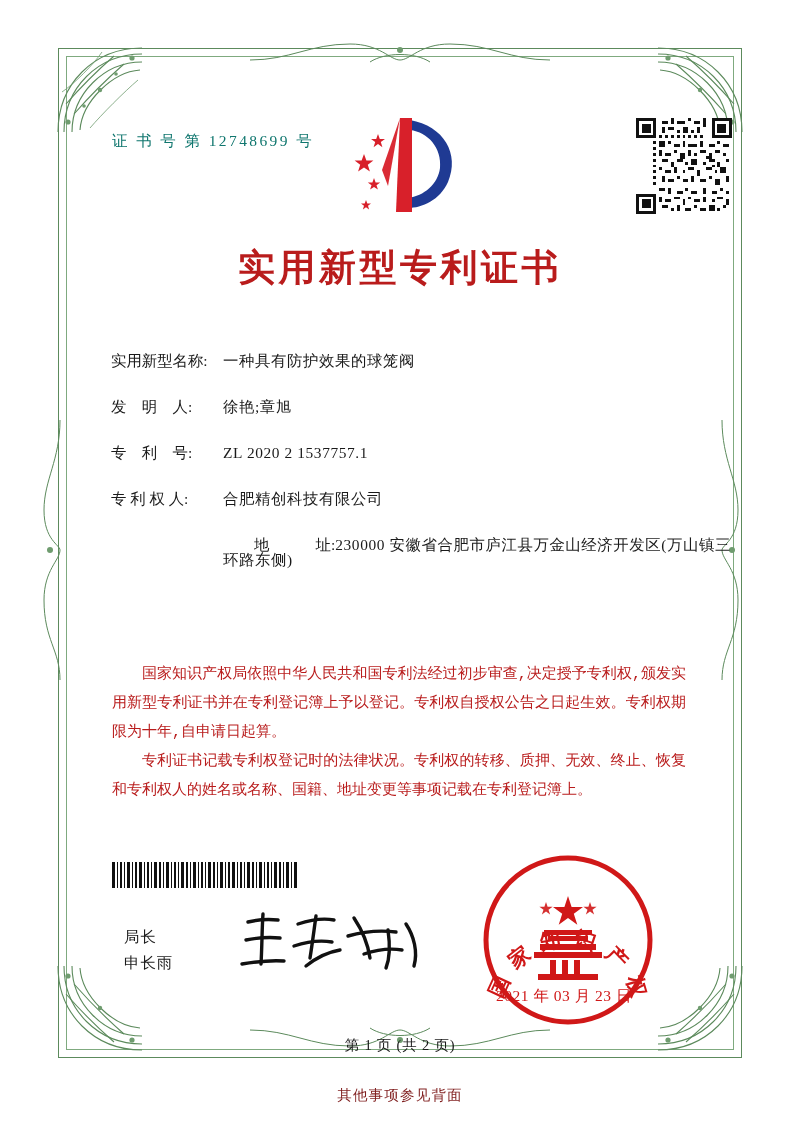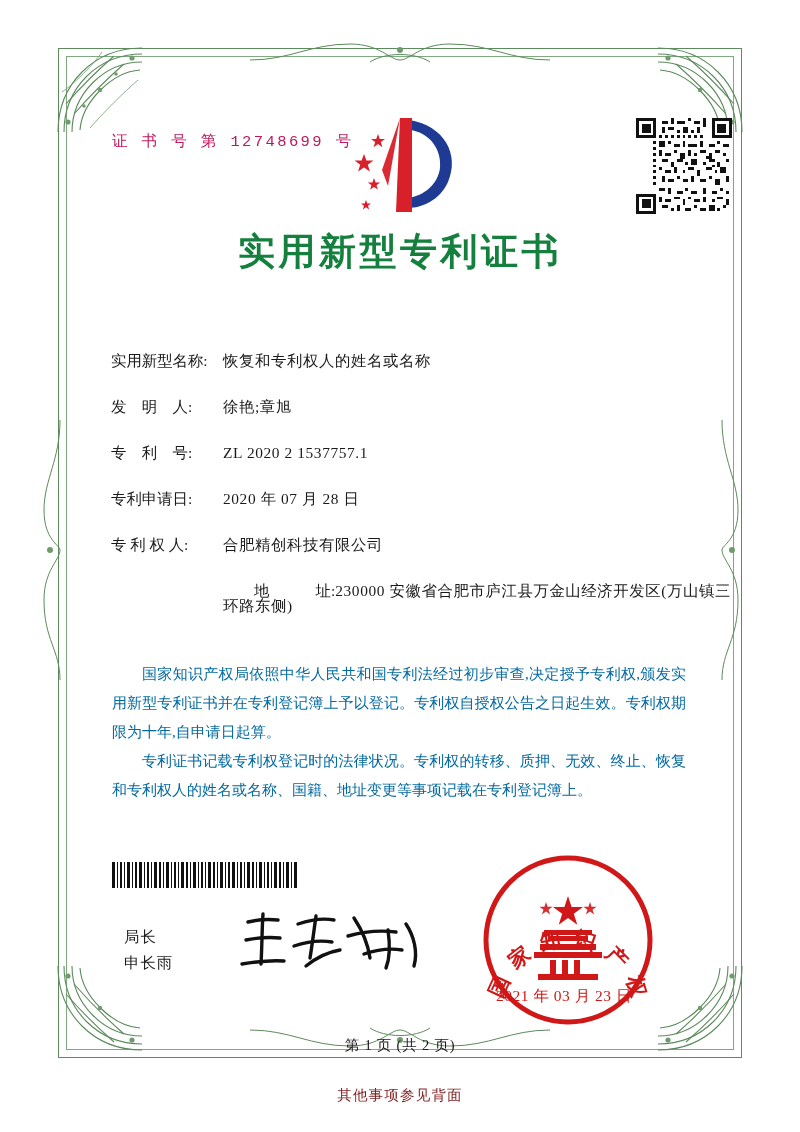--- a/index.html
+++ b/index.html
@@ -63,51 +63,50 @@
   .edge-left  { left: 40px;  top: 420px; }
   .edge-right { left: 716px; top: 420px; transform: scaleX(-1); }
 
   
   .cert-number {
     position: absolute;
     left: 112px;
     top: 131px;
     font-size: 15.5px;
     letter-spacing: 2.4px;
-    color: #be185d;
+    color: #0f766e;
     white-space: nowrap;
-    font-family: Liberation Mono, monospace;
   }
   .logo {
     position: absolute;
     left: 352px;
     top: 112px;
     width: 110px;
     height: 108px;
   }
   .qr {
     position: absolute;
     left: 636px;
     top: 118px;
     width: 96px;
     height: 96px;
   }
 
   
   .title {
     position: absolute;
     left: 0;
-    top: 227px;
+    top: 243px;
     width: 800px;
     text-align: center;
     font-family: "DejaVu Serif", "Liberation Serif", serif;
     font-weight: 700;
     font-size: 37px;
     letter-spacing: 3.5px;
-    color: #15803d;
+    color: #b91c1c;
   }
 
   
   .fields {
     position: absolute;
     left: 111px;
     top: 338px;
     width: 620px;
     font-size: 15.4px;
     line-height: 1.0;
@@ -145,21 +144,22 @@
 
   
   .paras {
     position: absolute;
     left: 112px;
     top: 660px;
     width: 574px;
     font-size: 15px;
     line-height: 29px;
     text-align: justify;
-    color: #0369a1;
+    color: #b91c1c;
+    font-family: Liberation Mono, monospace;
   }
   .paras p {
     margin: 0 0 0 0;
     text-indent: 30px;
   }
 
   
   .barcode {
     position: absolute;
     left: 112px;
@@ -487,30 +487,27 @@
         <rect x="26" y="16" width="1" height="1"></rect>
           <rect x="24" y="13" width="1" height="1"></rect>
       </g>
     </svg>
   </div>
 
   <div class="title">实用新型专利证书</div>
 
   <div class="fields">
     <div class="field-row">
-      <span class="field-label sp3">实用新型名称:</span><span class="field-value">恢复和专利权人的姓名或名称</span>
+      <span class="field-label sp3">实用新型名称:</span><span class="field-value">一种具有防护效果的球笼阀</span>
     </div>
     <div class="field-row">
       <span class="field-label sp3">发　明　人:</span><span class="field-value">徐艳;章旭</span>
     </div>
     <div class="field-row">
       <span class="field-label sp3">专　利　号:</span><span class="field-value">ZL 2020 2 1537757.1</span>
-    </div>
-    <div class="field-row">
-      <span class="field-label sp3">专利申请日:</span><span class="field-value">2020 年 07 月 28 日</span>
     </div>
     <div class="field-row">
       <span class="field-label sp3">专 利 权 人:</span><span class="field-value">合肥精创科技有限公司</span>
     </div>
     <div class="field-row addr">
       <span class="field-label sp3">地　　　址:</span><span class="field-value">230000 安徽省合肥市庐江县万金山经济开发区(万山镇三</span>
     </div>
     <div class="addr-cont">环路东侧)</div>
   </div>
 

